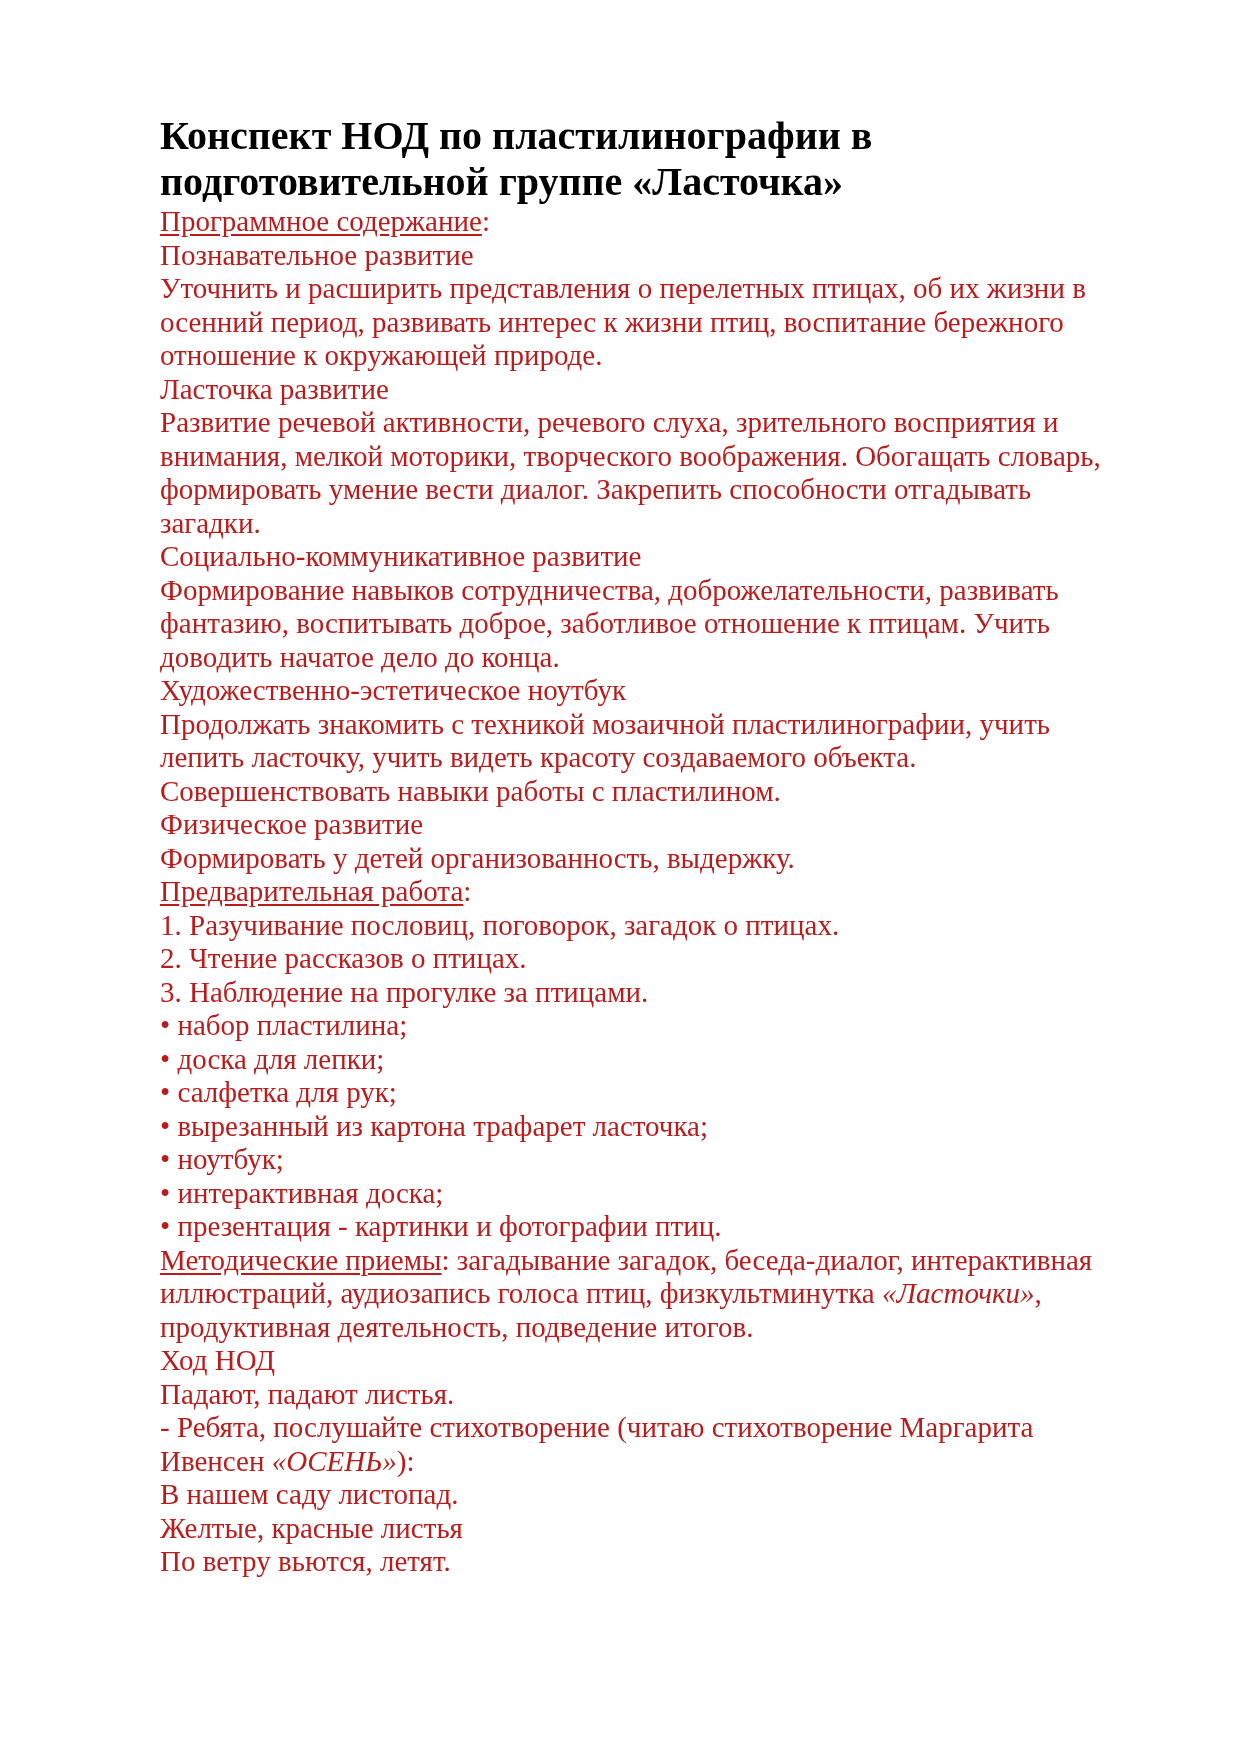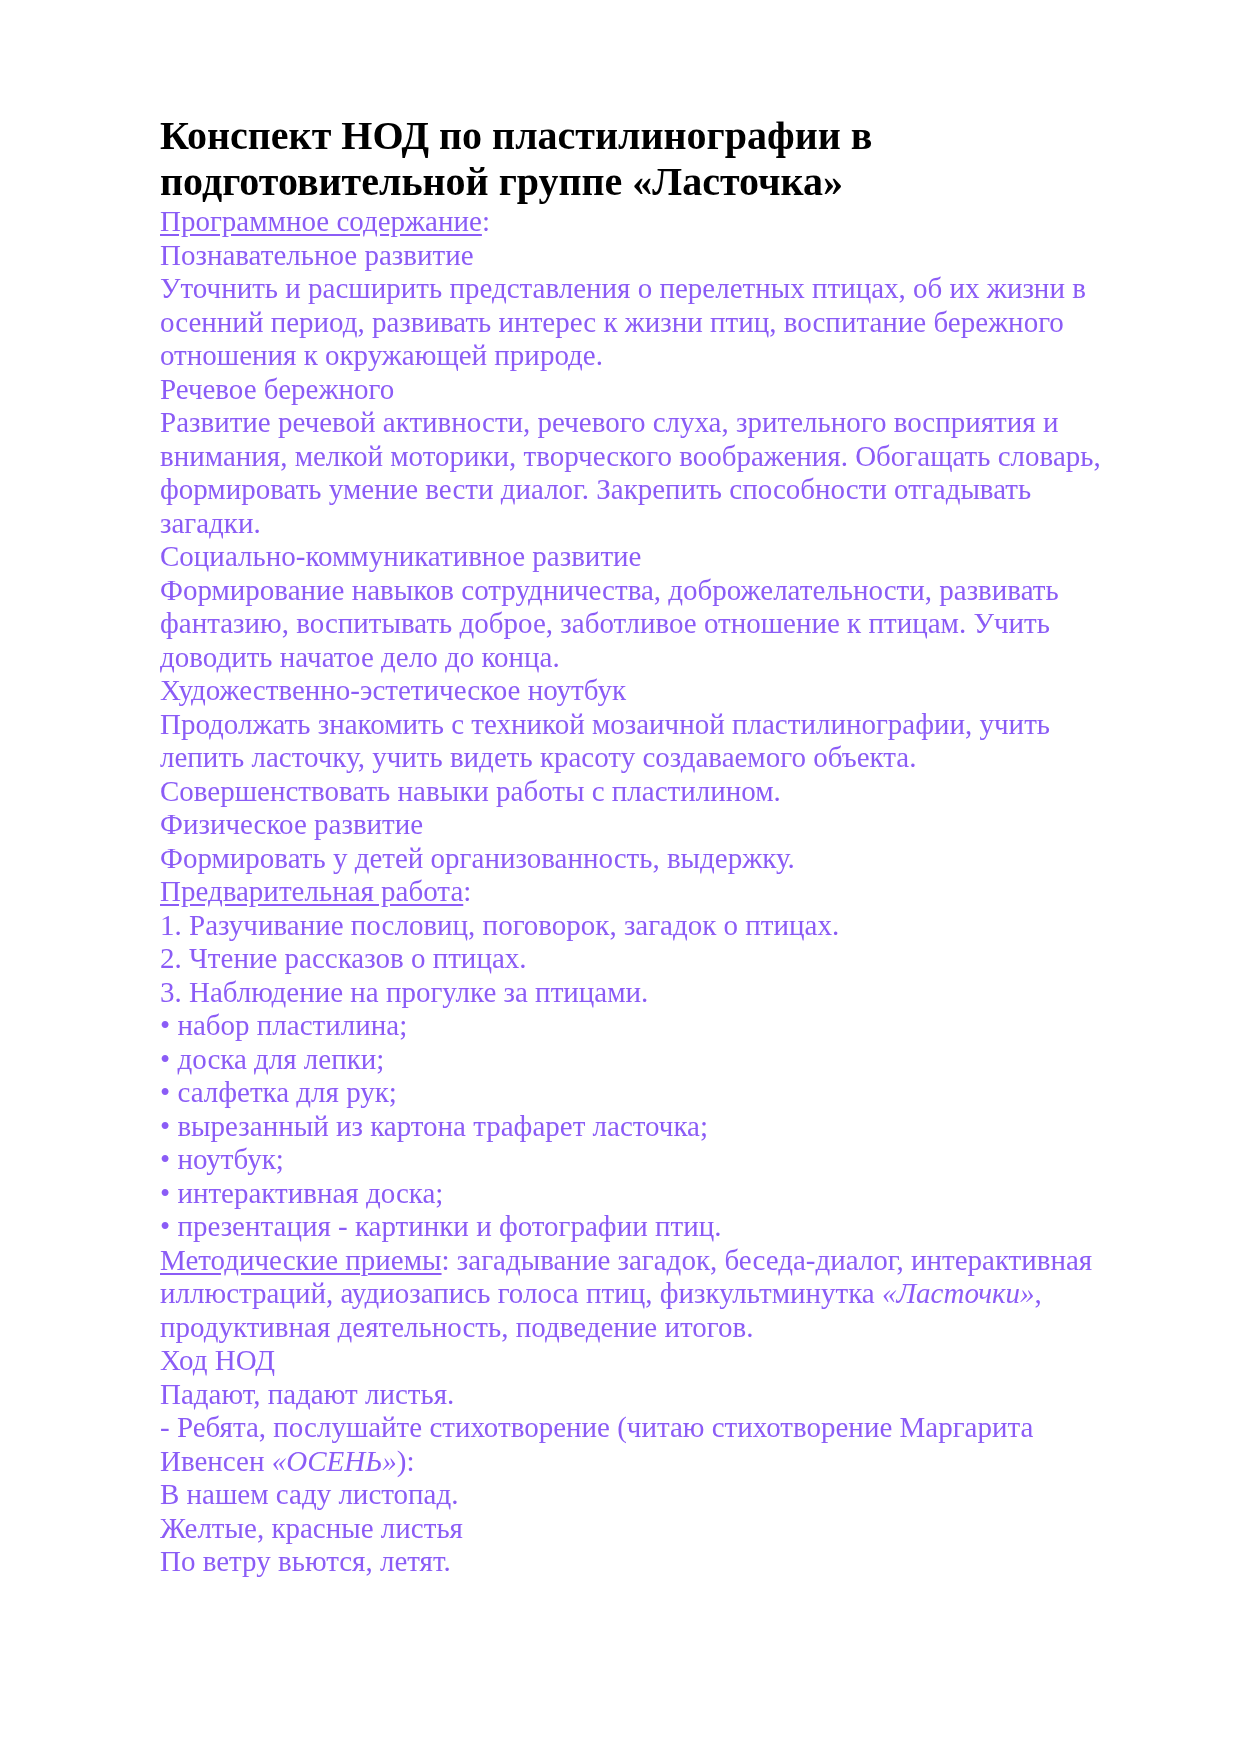--- a/index.html
+++ b/index.html
@@ -22,36 +22,36 @@
     font-size: 40px;
     line-height: 46px;
     font-weight: 700;
     color: #000000;
   }
   .para {
     margin: 0;
     font-size: 29px;
     line-height: 33.5px;
     font-weight: 400;
-    color: #8b5cf6;
+    color: #b91c1c;
   }
   .para .b { font-weight: 400; }
   .para .i { font-style: italic; }
   .para .u { text-decoration: underline; text-underline-offset: 3px; }
 </style>
 </head>
 <body>
 
 <div class="page">
   <h1 class="doc-title">Конспект НОД по пластилинографии в подготовительной группе «Ласточка»</h1>
   <div>
       <p class="para"><span class="u">Программное содержание</span><span>:</span></p>
       <p class="para"><span>Познавательное развитие</span></p>
-      <p class="para"><span>Уточнить и расширить представления о перелетных птицах, об их жизни в осенний период, развивать интерес к жизни птиц, воспитание бережного отношения к окружающей природе.</span></p>
-      <p class="para"><span>Речевое бережного</span></p>
+      <p class="para"><span>Уточнить и расширить представления о перелетных птицах, об их жизни в осенний период, развивать интерес к жизни птиц, воспитание бережного отношение к окружающей природе.</span></p>
+      <p class="para"><span>Ласточка развитие</span></p>
       <p class="para"><span>Развитие речевой активности, речевого слуха, зрительного восприятия и внимания, мелкой моторики, творческого воображения. Обогащать словарь, формировать умение вести диалог. Закрепить способности отгадывать загадки.</span></p>
       <p class="para"><span>Социально-коммуникативное развитие</span></p>
       <p class="para"><span>Формирование навыков сотрудничества, доброжелательности, развивать фантазию, воспитывать доброе, заботливое отношение к птицам. Учить доводить начатое дело до конца.</span></p>
       <p class="para"><span>Художественно-эстетическое ноутбук</span></p>
       <p class="para"><span>Продолжать знакомить с техникой мозаичной </span><span class="b">пластилинографии</span><span>, учить лепить </span><span class="b">ласточку</span><span>, учить видеть красоту создаваемого объекта.</span></p>
       <p class="para"><span>Совершенствовать навыки работы с </span><span class="b">пластилином</span><span>.</span></p>
       <p class="para"><span>Физическое развитие</span></p>
       <p class="para"><span>Формировать у детей организованность, выдержку.</span></p>
       <p class="para"><span class="u">Предварительная работа</span><span>:</span></p>
       <p class="para"><span>1. Разучивание пословиц, поговорок, загадок о птицах.</span></p>

